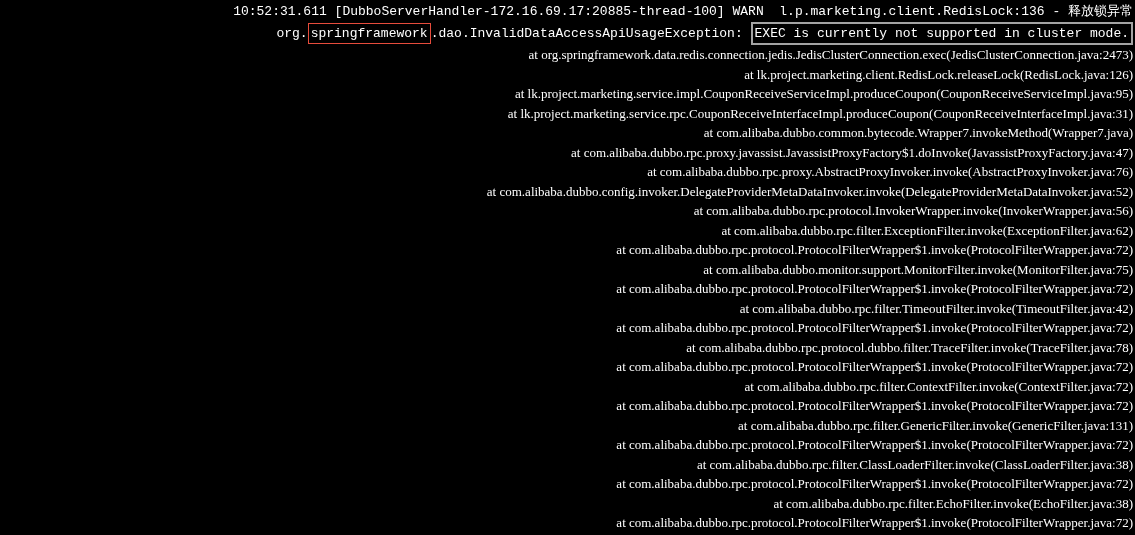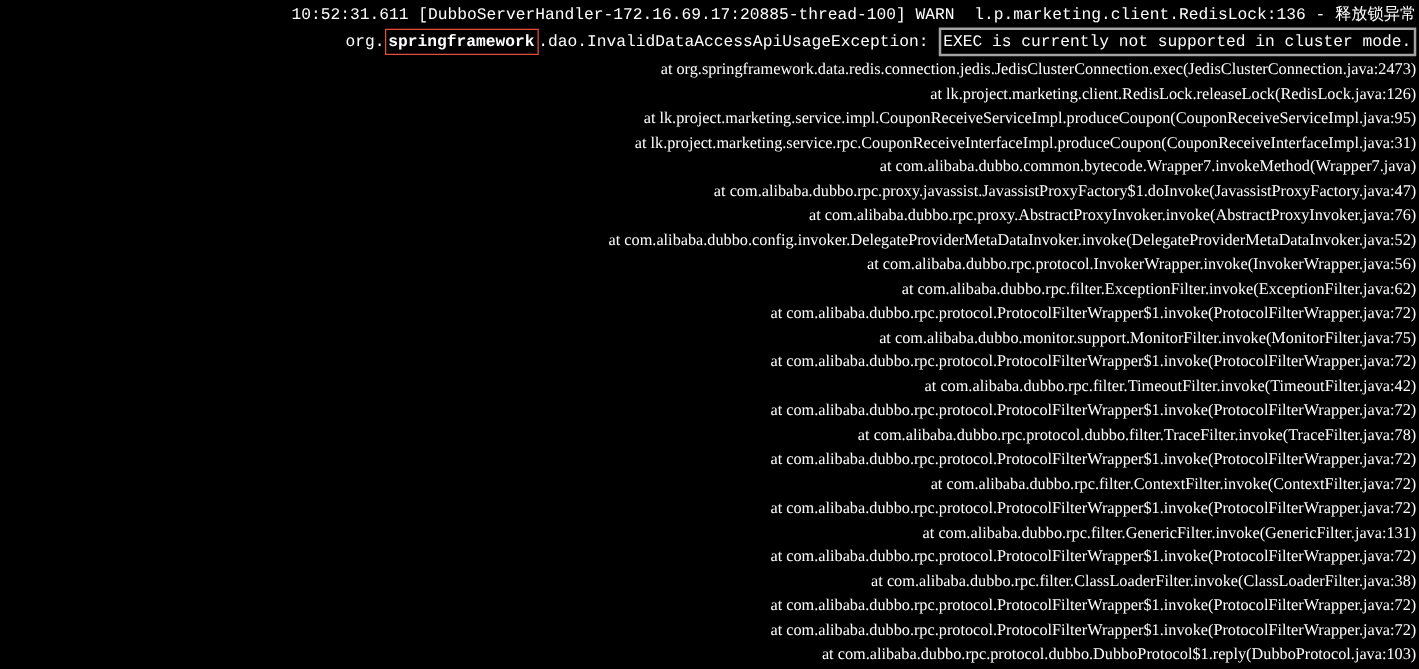--- a/index.html
+++ b/index.html
@@ -19,21 +19,20 @@
       overflow: hidden;
       position: relative;
     }
     .log-line {
       white-space: nowrap;
     }
     .highlight-box-1 {
       border: 1px solid #e74c3c;
       display: inline-block;
       padding: 0 2px;
-      font-weight: bold;
     }
     .highlight-box-2 {
       border: 2px solid #a3a3a3;
       display: inline-block;
       padding: 0 2px;
     }
     .stack-line {
       white-space: nowrap;
       padding-left: 78px;
       font-family: Liberation Serif, serif;
@@ -72,15 +71,16 @@
     <div class="stack-line">at com.alibaba.dubbo.rpc.filter.TimeoutFilter.invoke(TimeoutFilter.java:42)</div>
     <div class="stack-line">at com.alibaba.dubbo.rpc.protocol.ProtocolFilterWrapper$1.invoke(ProtocolFilterWrapper.java:72)</div>
     <div class="stack-line">at com.alibaba.dubbo.rpc.protocol.dubbo.filter.TraceFilter.invoke(TraceFilter.java:78)</div>
     <div class="stack-line">at com.alibaba.dubbo.rpc.protocol.ProtocolFilterWrapper$1.invoke(ProtocolFilterWrapper.java:72)</div>
     <div class="stack-line">at com.alibaba.dubbo.rpc.filter.ContextFilter.invoke(ContextFilter.java:72)</div>
     <div class="stack-line">at com.alibaba.dubbo.rpc.protocol.ProtocolFilterWrapper$1.invoke(ProtocolFilterWrapper.java:72)</div>
     <div class="stack-line">at com.alibaba.dubbo.rpc.filter.GenericFilter.invoke(GenericFilter.java:131)</div>
     <div class="stack-line">at com.alibaba.dubbo.rpc.protocol.ProtocolFilterWrapper$1.invoke(ProtocolFilterWrapper.java:72)</div>
     <div class="stack-line">at com.alibaba.dubbo.rpc.filter.ClassLoaderFilter.invoke(ClassLoaderFilter.java:38)</div>
     <div class="stack-line">at com.alibaba.dubbo.rpc.protocol.ProtocolFilterWrapper$1.invoke(ProtocolFilterWrapper.java:72)</div>
+    <div class="stack-line">at com.alibaba.dubbo.rpc.filter.EchoFilter.invoke(EchoFilter.java:38)</div>
     <div class="stack-line">at com.alibaba.dubbo.rpc.protocol.ProtocolFilterWrapper$1.invoke(ProtocolFilterWrapper.java:72)</div>
     <div class="stack-line">at com.alibaba.dubbo.rpc.protocol.dubbo.DubboProtocol$1.reply(DubboProtocol.java:103)</div>
   </div>
 
 </body></html>

